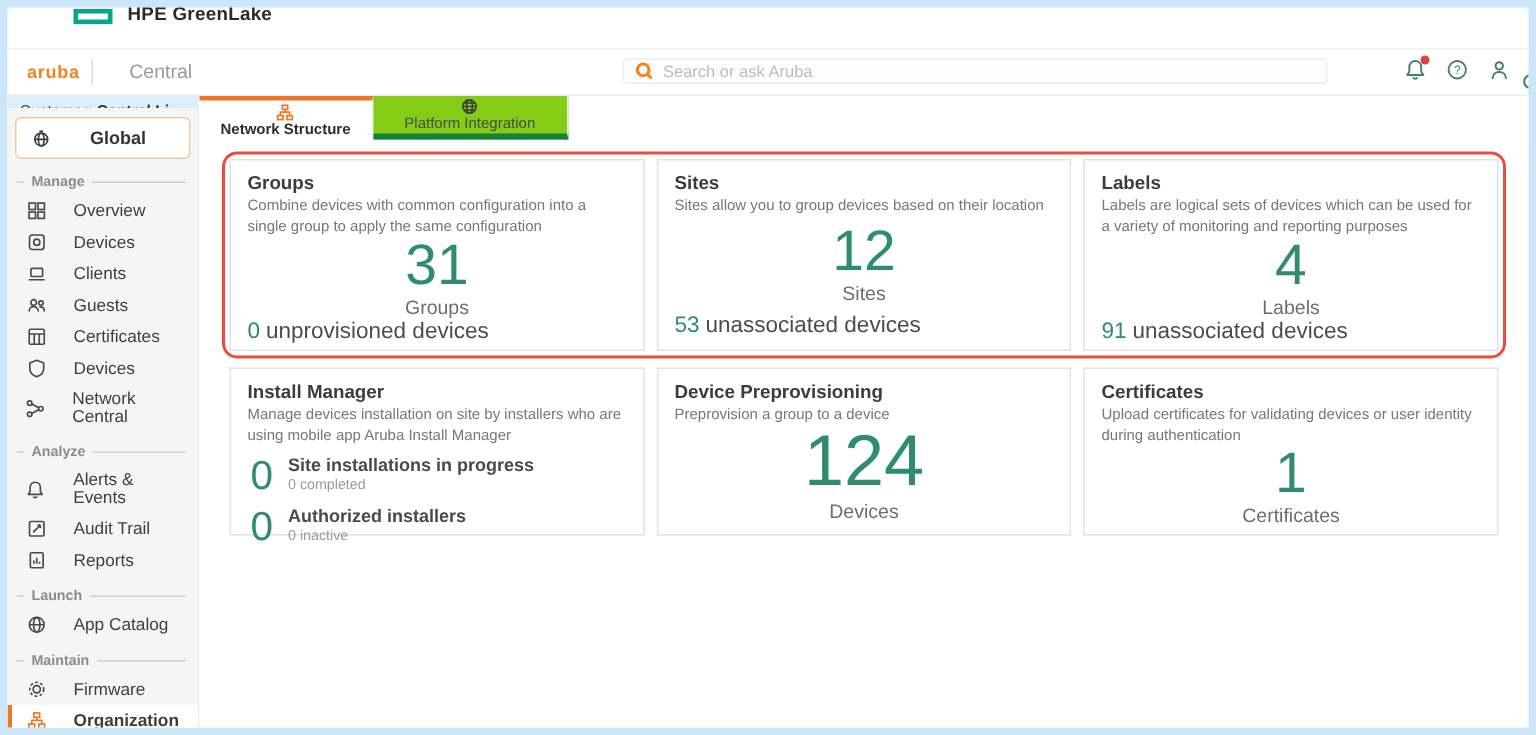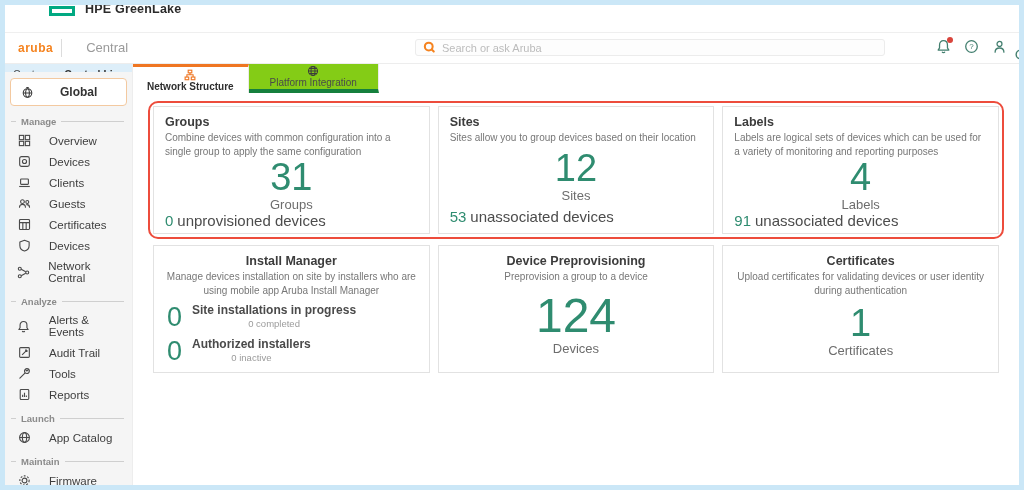--- a/index.html
+++ b/index.html
@@ -42,21 +42,21 @@
   .content { flex:1; background:#fff; display:flex; flex-direction:column; min-width:0; }
   .tabbar { height:29px; flex:0 0 29px; display:flex; background:#fff; }
   .tab { display:flex; flex-direction:column; align-items:center; justify-content:center; gap:0px; font-size:10px; color:#4a4a4a; cursor:pointer; padding:0 14px; }
   .tab.active { font-weight:700; color:#2e2e2e; border-top:3px solid #ef7622; border-right:1px solid #ebebeb; background:#fff; min-width:92px; }
   .tab.inactive { background:#84cc16; border-bottom:4px solid #15803d; border-right:1px solid #ebebeb; min-width:130px; }
   .cards-area { flex:1; padding:8px 20px; }
   .grid { display:grid; grid-template-columns:repeat(3,1fr); gap:8px; }
   .highlight { border:2px solid #ed4c3c; border-radius:10px; padding:3px; margin:0 -5px 6px -5px; }
   .card { background:#fff; border:1px solid #e2e2e2; padding:8px 11px; display:flex; flex-direction:column; cursor:pointer; }
   .r1 .card { height:128px; }
-  .r2 .card { height:128px;text-align:center; }
+  .r2 .card { height:112px; }
   .card-title { font-size:12.5px; font-weight:700; color:#3c3c3c; margin-bottom:2px; }
   .card-desc { font-size:10px; color:#777; line-height:1.35; }
   .big-wrap { flex:1; display:flex; flex-direction:column; align-items:center; justify-content:center; }
   .big-num { font-size:38px; font-weight:300; color:#2f8c70; line-height:1; }
   .big-num.xl { font-size:48px; }
   .big-lbl { font-size:13px; color:#6d6d6d; margin-top:1px; }
   .card-foot { font-size:15px; color:#4c4c4c; }
   .foot-num { color:#2f8c70; margin-right:4px; }
   .im-row { display:flex; align-items:flex-start; gap:10px; margin:7px 0 0 2px; }
   .im-num { font-size:27px; font-weight:300; color:#2f8c70; line-height:1; }
@@ -225,30 +225,20 @@
         <span class="s-ic">
             <svg width="13" height="13" viewBox="0 0 14 14" fill="none" stroke="#4a4a4a" stroke-width="1.2">
               <rect x="1.8" y="1.8" width="10.4" height="10.4" rx="1"></rect>
               <path d="M4.4 9.6 9.6 4.4 M9.6 4.4 9.6 6.4 M9.6 4.4 7.6 4.4"></path>
             </svg>
           </span>
         <span>Audit Trail</span>
       </div>
       <div class="s-item">
         <span class="s-ic">
-            <svg width="13" height="13" viewBox="0 0 14 14" fill="none" stroke="#4a4a4a" stroke-width="1.2" stroke-linecap="round">
-              <path d="M2 12 7.2 6.8"></path>
-              <circle cx="9.6" cy="4.4" r="2.6"></circle>
-              <path d="M8 2.8 9.6 4.4 11.2 2.8"></path>
-            </svg>
-          </span>
-        <span>Tools</span>
-      </div>
-      <div class="s-item">
-        <span class="s-ic">
             <svg width="13" height="13" viewBox="0 0 14 14" fill="none" stroke="#4a4a4a" stroke-width="1.2">
               <rect x="2.4" y="1.6" width="9.2" height="10.8" rx="1"></rect>
               <path d="M5 9.6V7.2 M7 9.6V5.2 M9 9.6V8"></path>
             </svg>
           </span>
         <span>Reports</span>
       </div>
 
       <div class="s-sec">
           <span>Launch</span>

